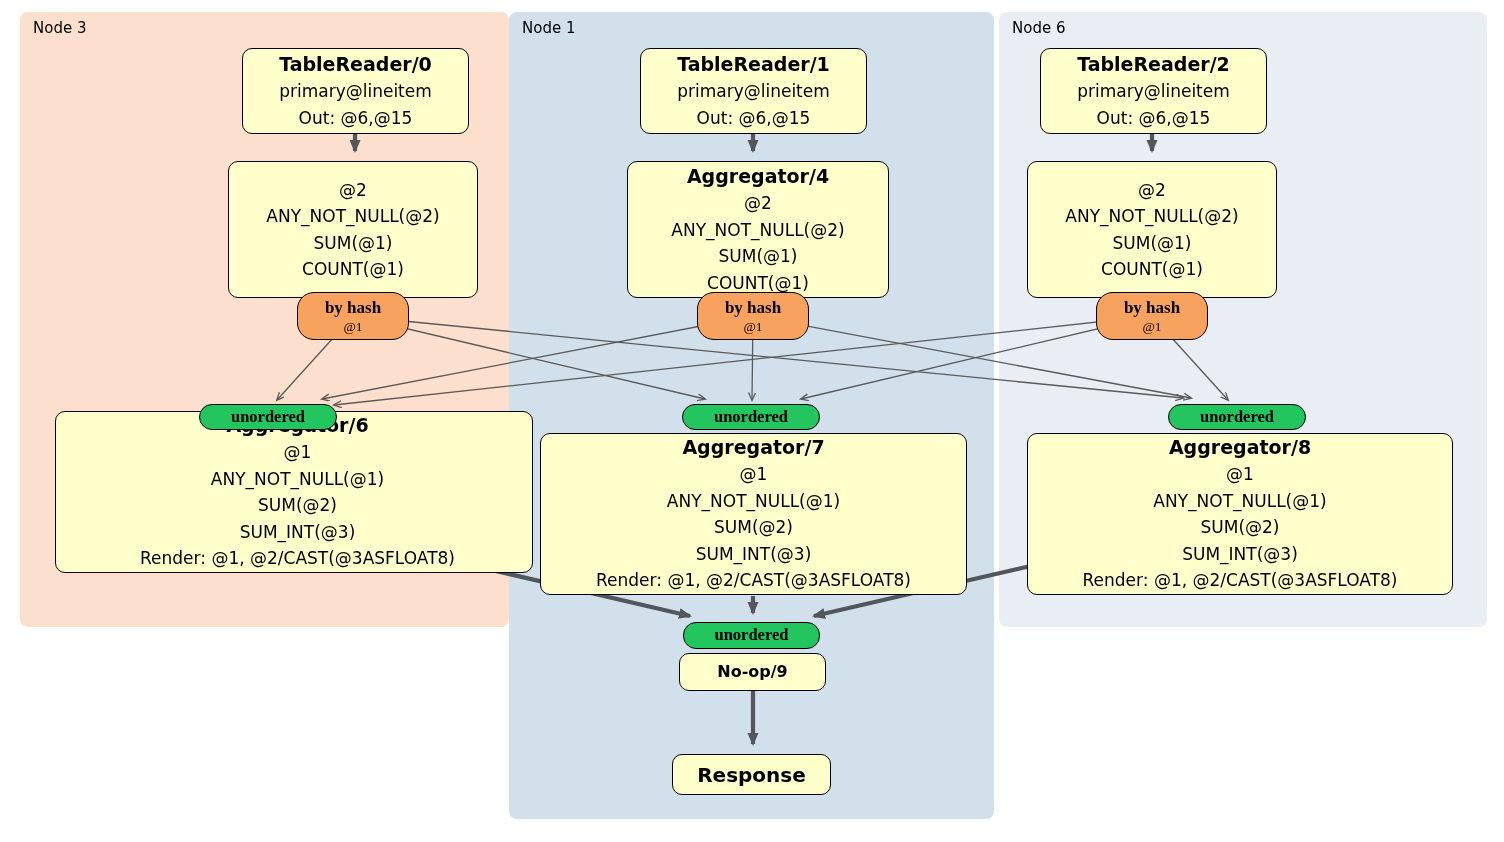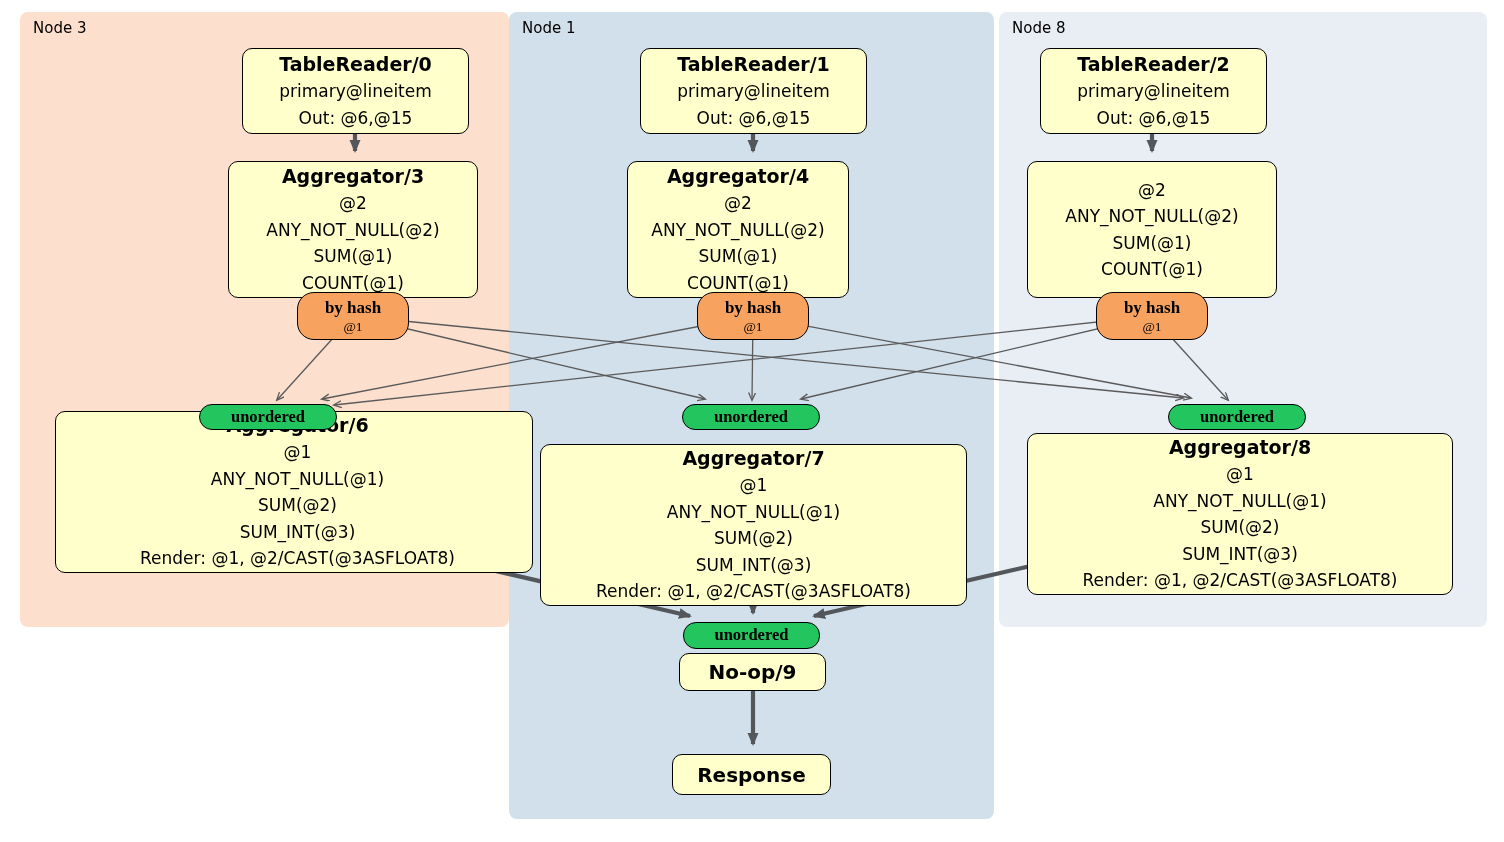--- a/index.html
+++ b/index.html
@@ -37,21 +37,21 @@
 
 <div class="canvas">
 
   <div class="region node3" style="left:20px;top:12px;width:489px;height:615px;">
     <div class="region-label">Node 3</div>
   </div>
   <div class="region node1" style="left:509px;top:12px;width:485px;height:807px;">
     <div class="region-label">Node 1</div>
   </div>
   <div class="region node2" style="left:999px;top:12px;width:488px;height:615px;">
-    <div class="region-label">Node 8</div>
+    <div class="region-label">Node 6</div>
   </div>
 
   <svg class="edges" viewBox="0 0 1504 842">
     <defs>
       <marker id="athin" markerUnits="userSpaceOnUse" markerWidth="10" markerHeight="9" refX="7.5" refY="3.5" orient="auto">
         <path d="M0,0 L8,3.5 L0,7" fill="none" stroke="#5A5A5A" stroke-width="1.3"></path>
       </marker>
       <marker id="athick" markerUnits="userSpaceOnUse" markerWidth="15" markerHeight="12" refX="11" refY="5.5" orient="auto">
         <path d="M0,0 L13,5.5 L0,11 Z" fill="#53575B"></path>
       </marker>
@@ -88,27 +88,26 @@
     <div class="row">primary@lineitem</div>
     <div class="row">Out: @6,@15</div>
   </div>
   <div class="pbox" style="left:1040px;top:48px;width:227px;height:86px;">
     <div class="title">TableReader/2</div>
     <div class="row">primary@lineitem</div>
     <div class="row">Out: @6,@15</div>
   </div>
 
   <div class="pbox" style="left:228px;top:161px;width:250px;height:137px;">
-    <div class="title">Aggregator/3</div>
     <div class="row">@2</div>
     <div class="row">ANY_NOT_NULL(@2)</div>
     <div class="row">SUM(@1)</div>
     <div class="row">COUNT(@1)</div>
   </div>
-  <div class="pbox" style="left:627px;top:161px;width:222px;height:137px;">
+  <div class="pbox" style="left:627px;top:161px;width:262px;height:137px;">
     <div class="title">Aggregator/4</div>
     <div class="row">@2</div>
     <div class="row">ANY_NOT_NULL(@2)</div>
     <div class="row">SUM(@1)</div>
     <div class="row">COUNT(@1)</div>
   </div>
   <div class="pbox" style="left:1027px;top:161px;width:250px;height:137px;">
     <div class="row">@2</div>
     <div class="row">ANY_NOT_NULL(@2)</div>
     <div class="row">SUM(@1)</div>
@@ -133,40 +132,40 @@
   <div class="badge unordered" style="left:1168px;top:404px;width:138px;height:26px;">unordered</div>
 
   <div class="pbox" style="left:55px;top:411px;width:478px;height:162px;padding-left:11px;">
     <div class="title">Aggregator/6</div>
     <div class="row">@1</div>
     <div class="row">ANY_NOT_NULL(@1)</div>
     <div class="row">SUM(@2)</div>
     <div class="row">SUM_INT(@3)</div>
     <div class="row">Render: @1, @2/CAST(@3ASFLOAT8)</div>
   </div>
-  <div class="pbox" style="left:540px;top:433px;width:427px;height:162px;margin-top:11px;">
+  <div class="pbox" style="left:540px;top:433px;width:427px;height:162px;">
     <div class="title">Aggregator/7</div>
     <div class="row">@1</div>
     <div class="row">ANY_NOT_NULL(@1)</div>
     <div class="row">SUM(@2)</div>
     <div class="row">SUM_INT(@3)</div>
     <div class="row">Render: @1, @2/CAST(@3ASFLOAT8)</div>
   </div>
   <div class="pbox" style="left:1027px;top:433px;width:426px;height:162px;">
     <div class="title">Aggregator/8</div>
     <div class="row">@1</div>
     <div class="row">ANY_NOT_NULL(@1)</div>
     <div class="row">SUM(@2)</div>
     <div class="row">SUM_INT(@3)</div>
     <div class="row">Render: @1, @2/CAST(@3ASFLOAT8)</div>
   </div>
 
   <div class="badge unordered" style="left:683px;top:622px;width:137px;height:27px;">unordered</div>
 
   <div class="pbox" style="left:679px;top:653px;width:147px;height:38px;">
-    <div class="title" style="font-size:20px;line-height:28px;text-align:center;">No-op/9</div>
+    <div class="title" style="font-size:16px;line-height:28px;text-align:center;">No-op/9</div>
   </div>
 
   <div class="pbox" style="left:672px;top:754px;width:159px;height:41px;">
     <div class="title" style="font-size:20px;line-height:28px;">Response</div>
   </div>
 
 </div>
 
 </body></html>

